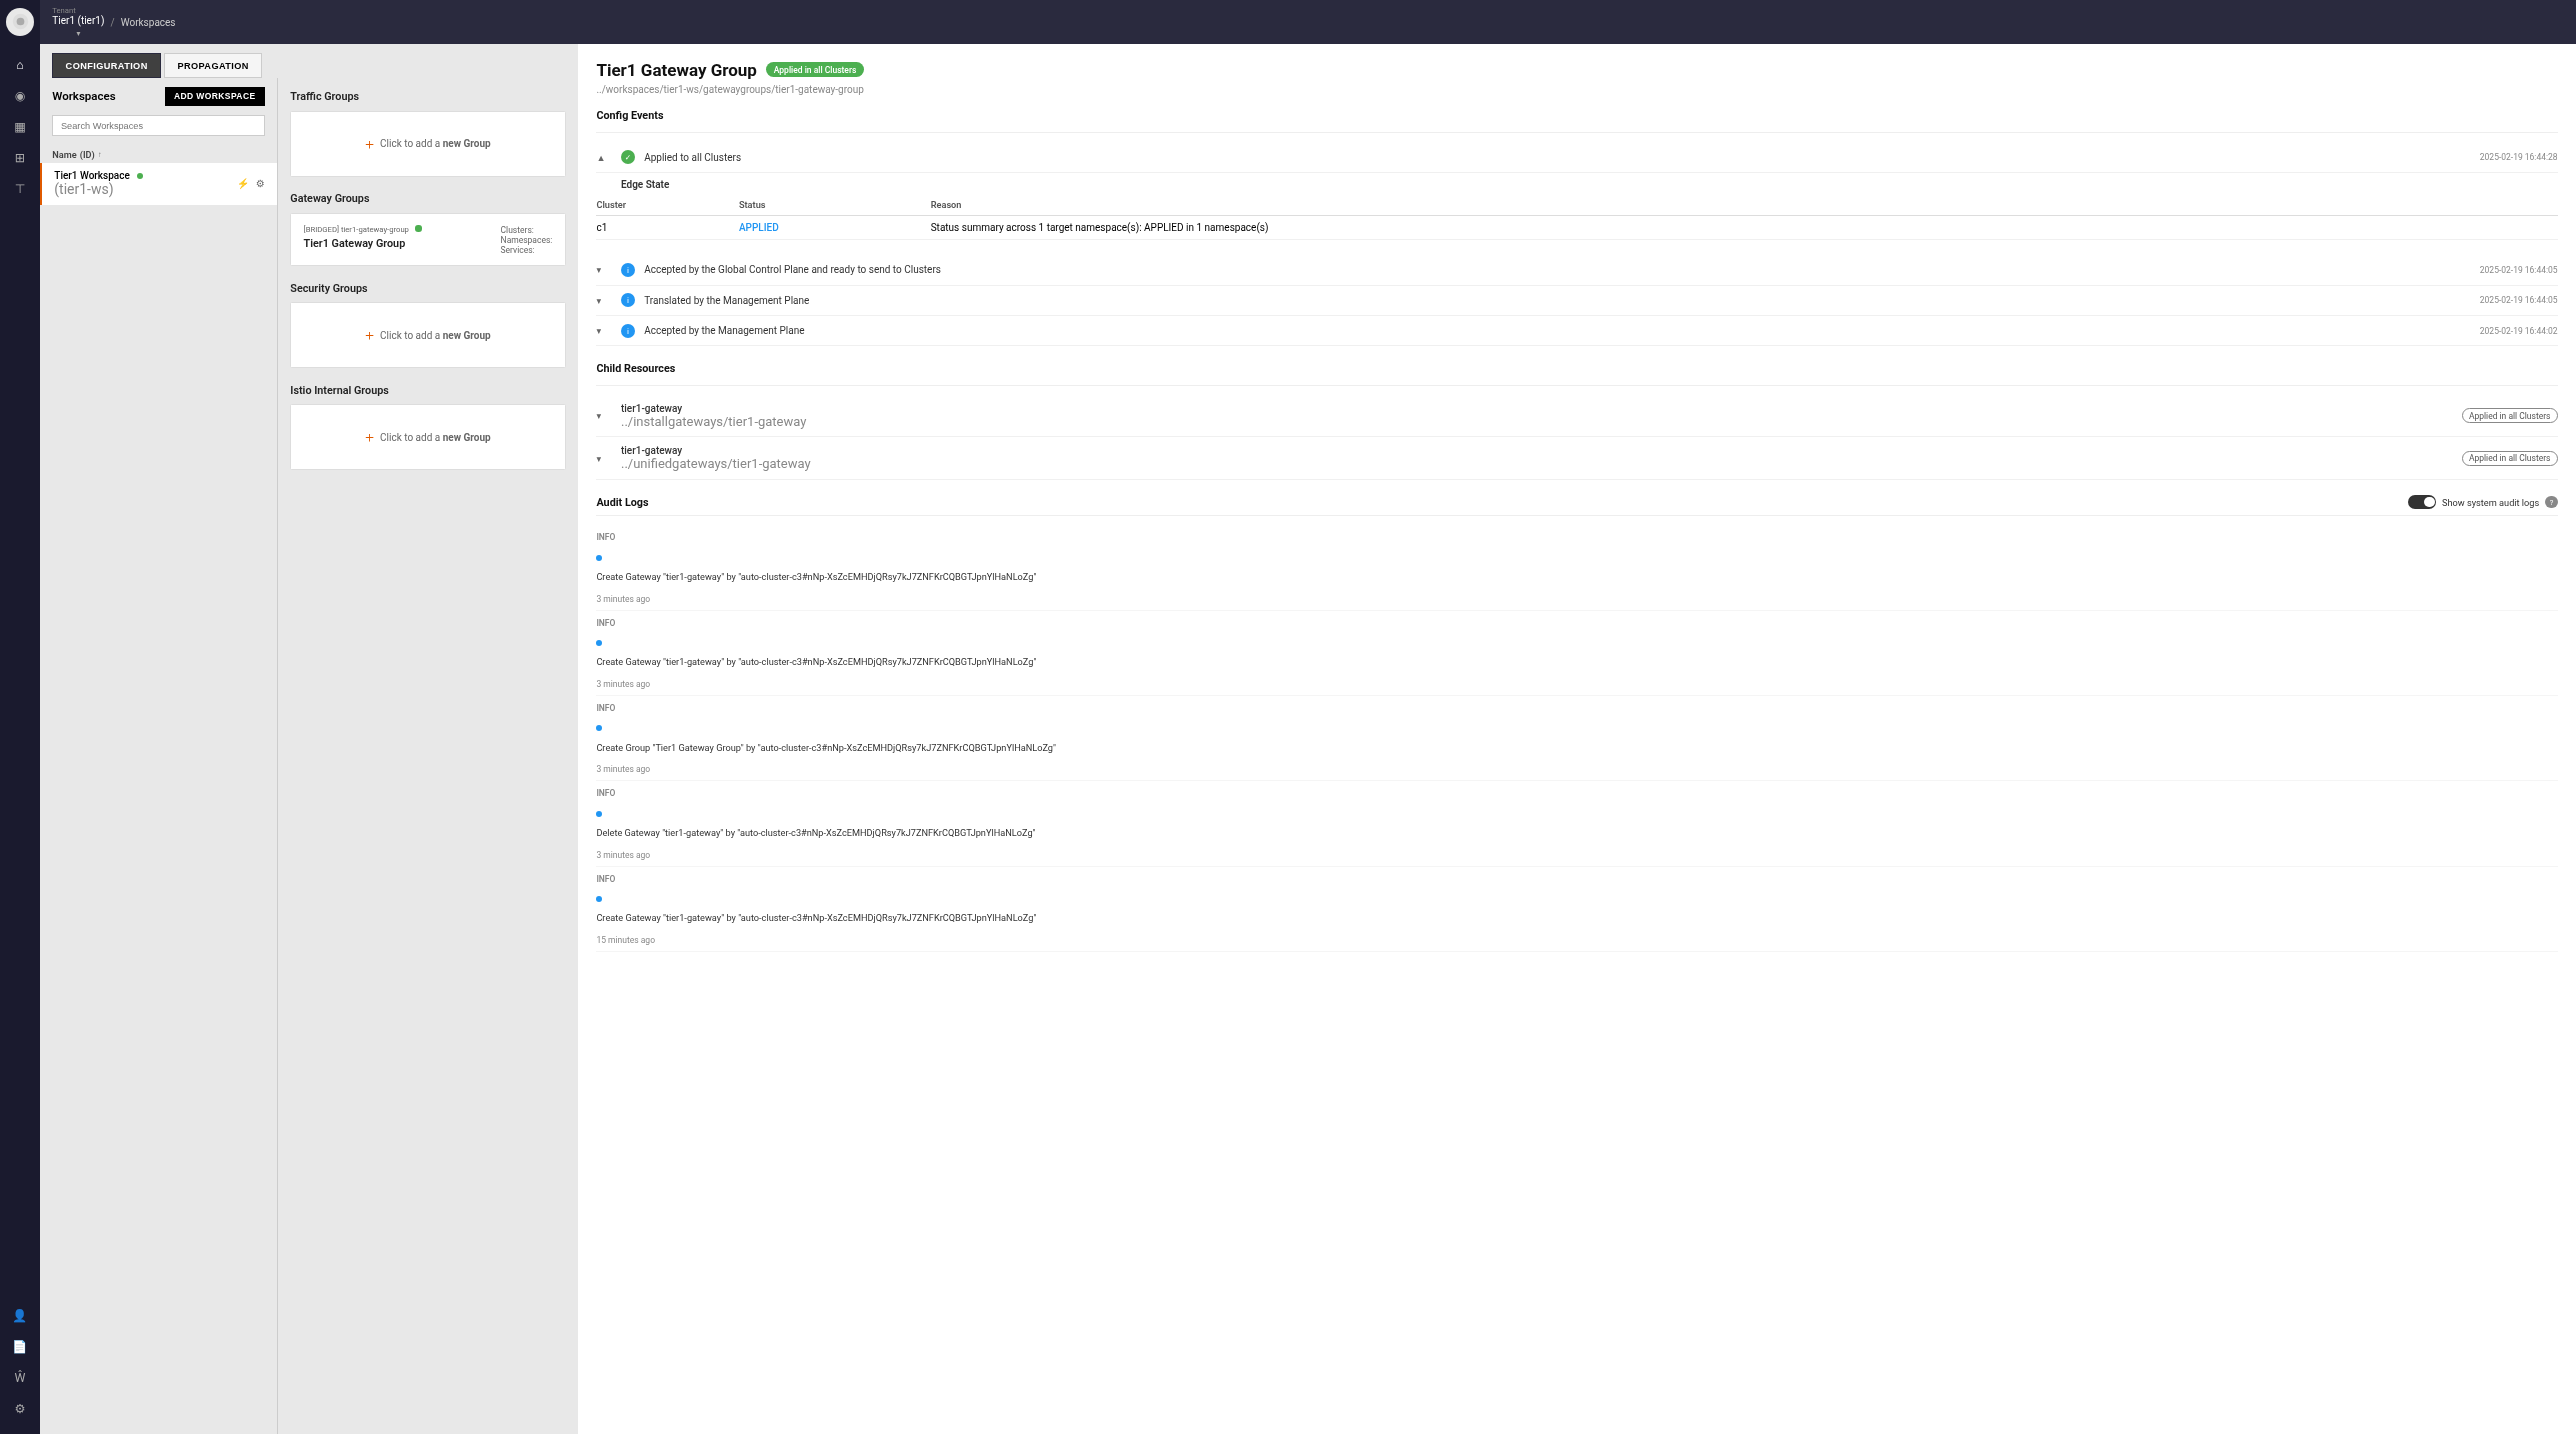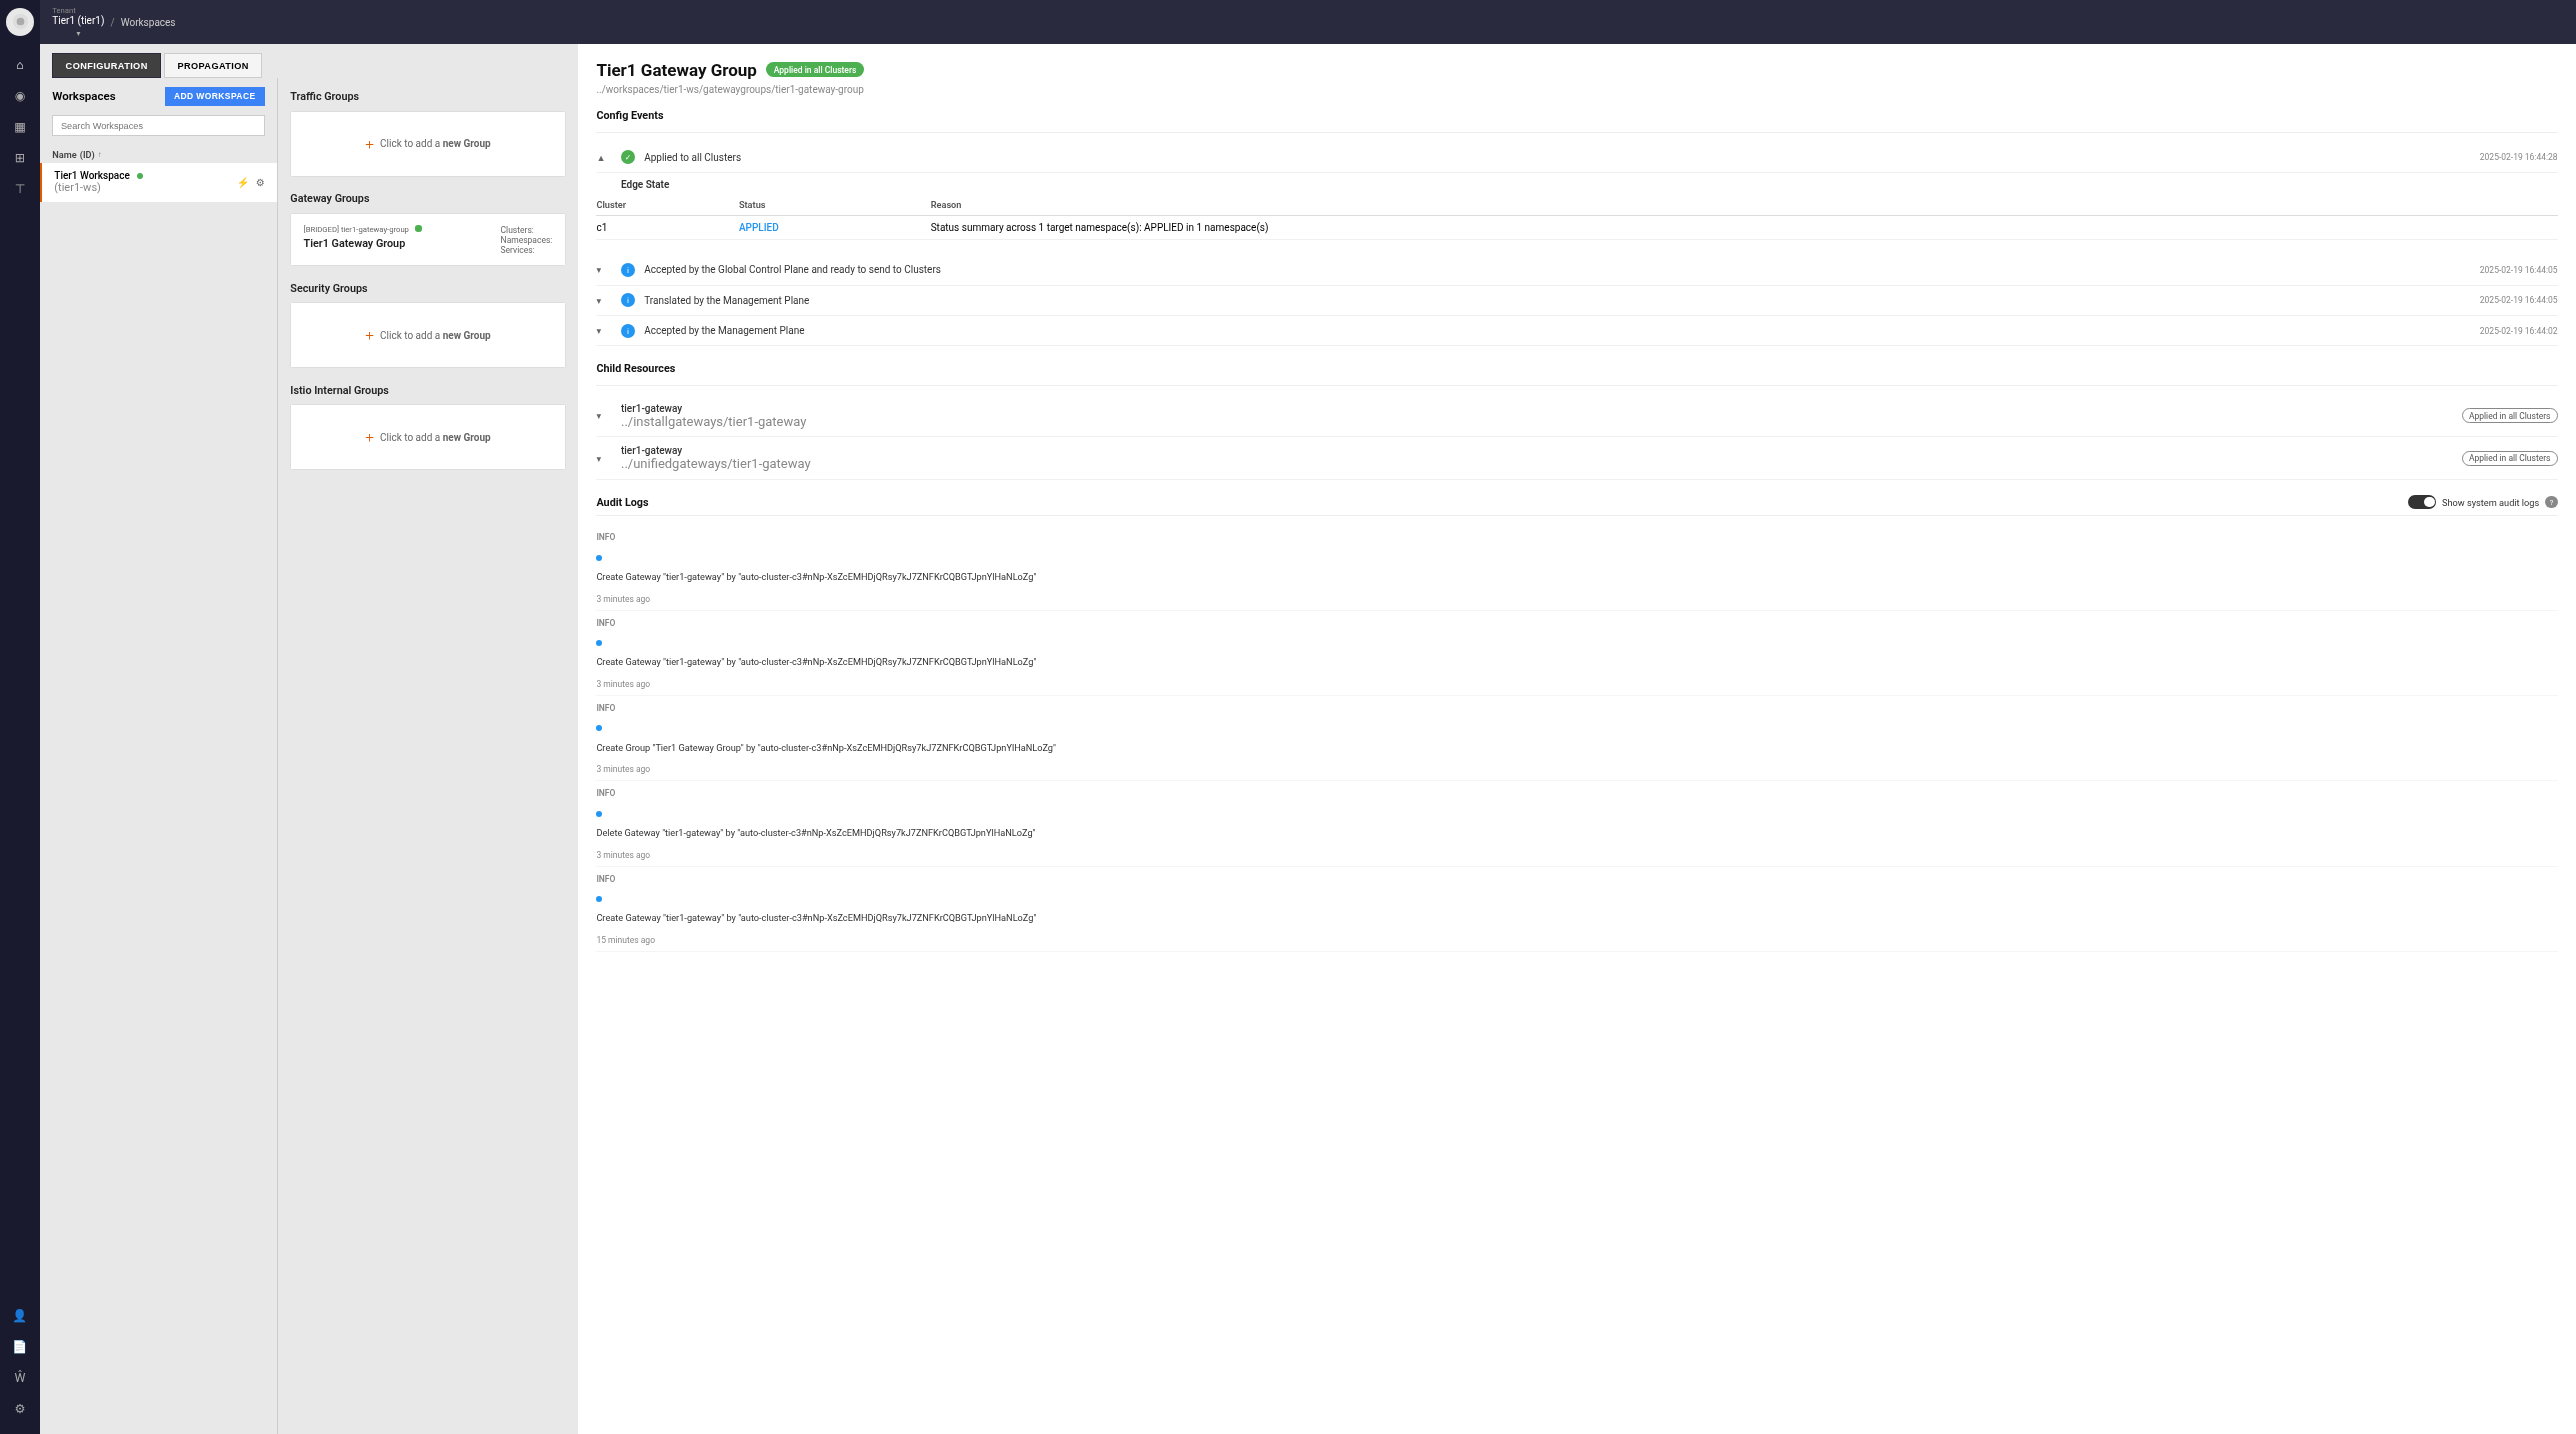--- a/index.html
+++ b/index.html
@@ -126,21 +126,21 @@
     }
     .ws-header {
       padding: 9.2px 12.3px;
       display: flex;
       align-items: center;
       justify-content: space-between;
     }
     .ws-title { font-size: 11.5px; font-weight: 600; }
     .add-ws-btn {
       padding: 4.6px 9.2px;
-      background: #3b82f6;
+      background: #000000;
       color: #fff;
       border: none;
       font-size: 8.5px;
       font-weight: 600;
       cursor: pointer;
       letter-spacing: 0.4px;
     }
     .ws-search {
       margin: 0 12.3px 9.2px;
     }
@@ -163,21 +163,21 @@
     .ws-item {
       padding: 7.7px 12.3px;
       background: #fff;
       border-left: 2.3px solid #e05a00;
       cursor: pointer;
       display: flex;
       align-items: center;
       justify-content: space-between;
     }
     .ws-item-name { font-size: 10px; font-weight: 500; }
-    .ws-item-id { font-size: 11px; color: #888; }
+    .ws-item-id { font-size: 14px; color: #888; }
     .ws-item-status {
       width: 6.1px; height: 6.1px;
       border-radius: 50%;
       background: #4caf50;
       display: inline-block;
       margin-left: 4.6px;
     }
     .ws-item-actions { display: flex; gap: 6.1px; color: #666; }
 
     

